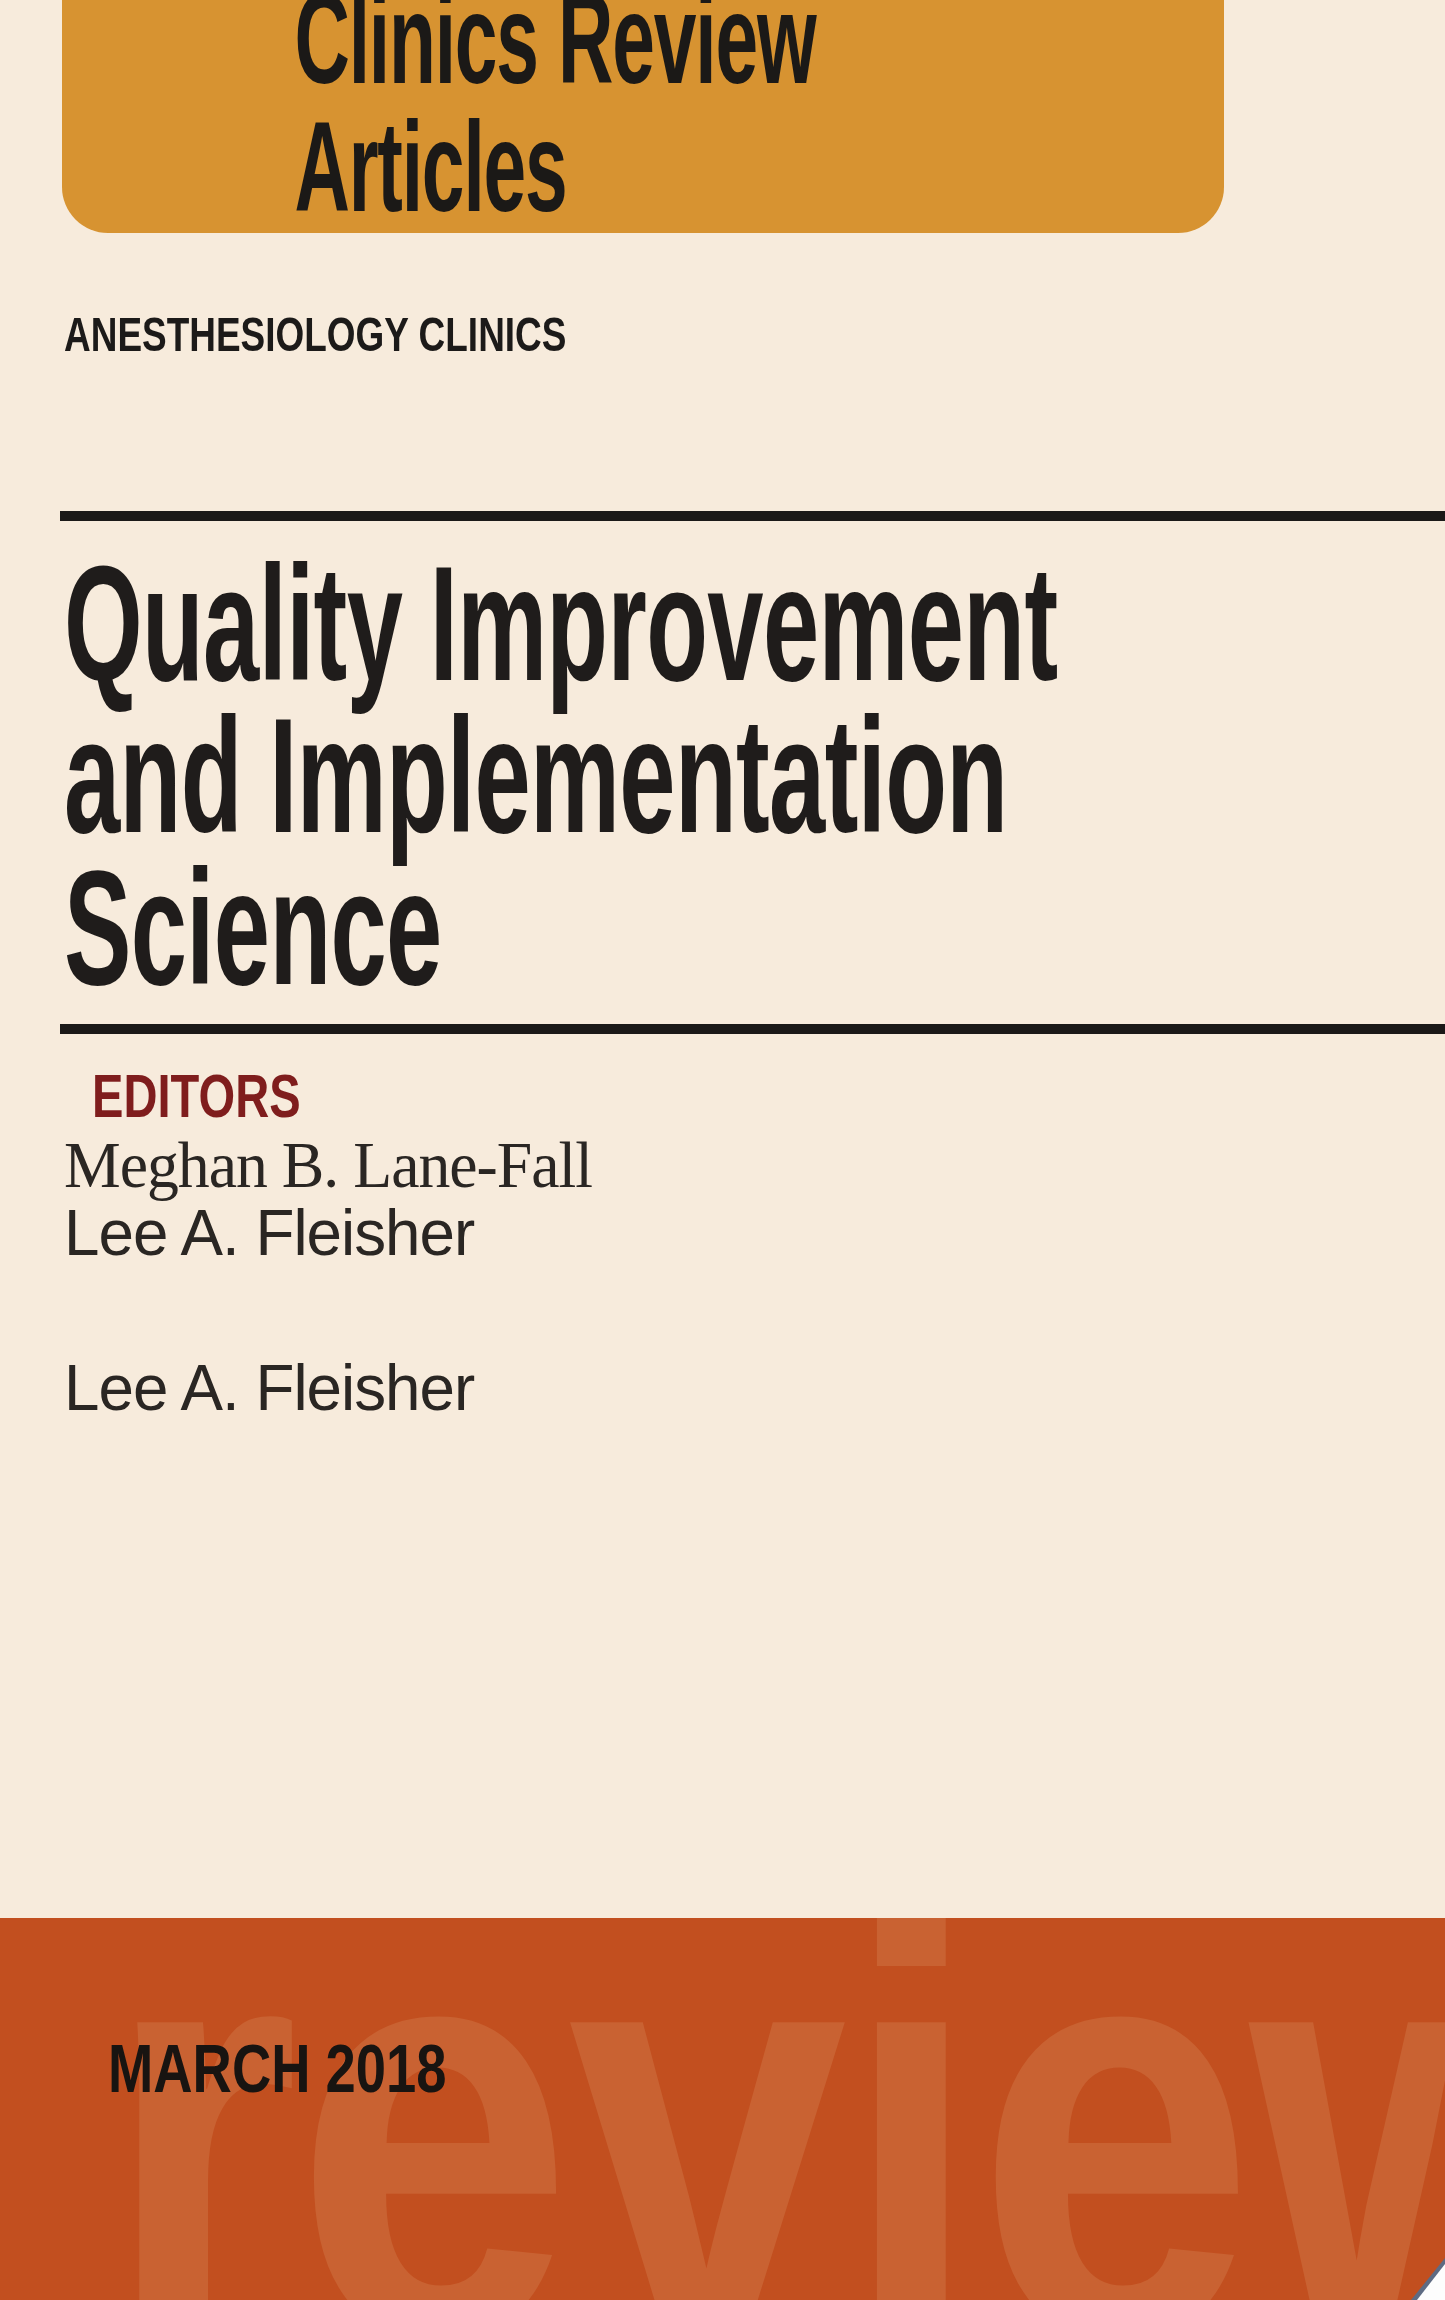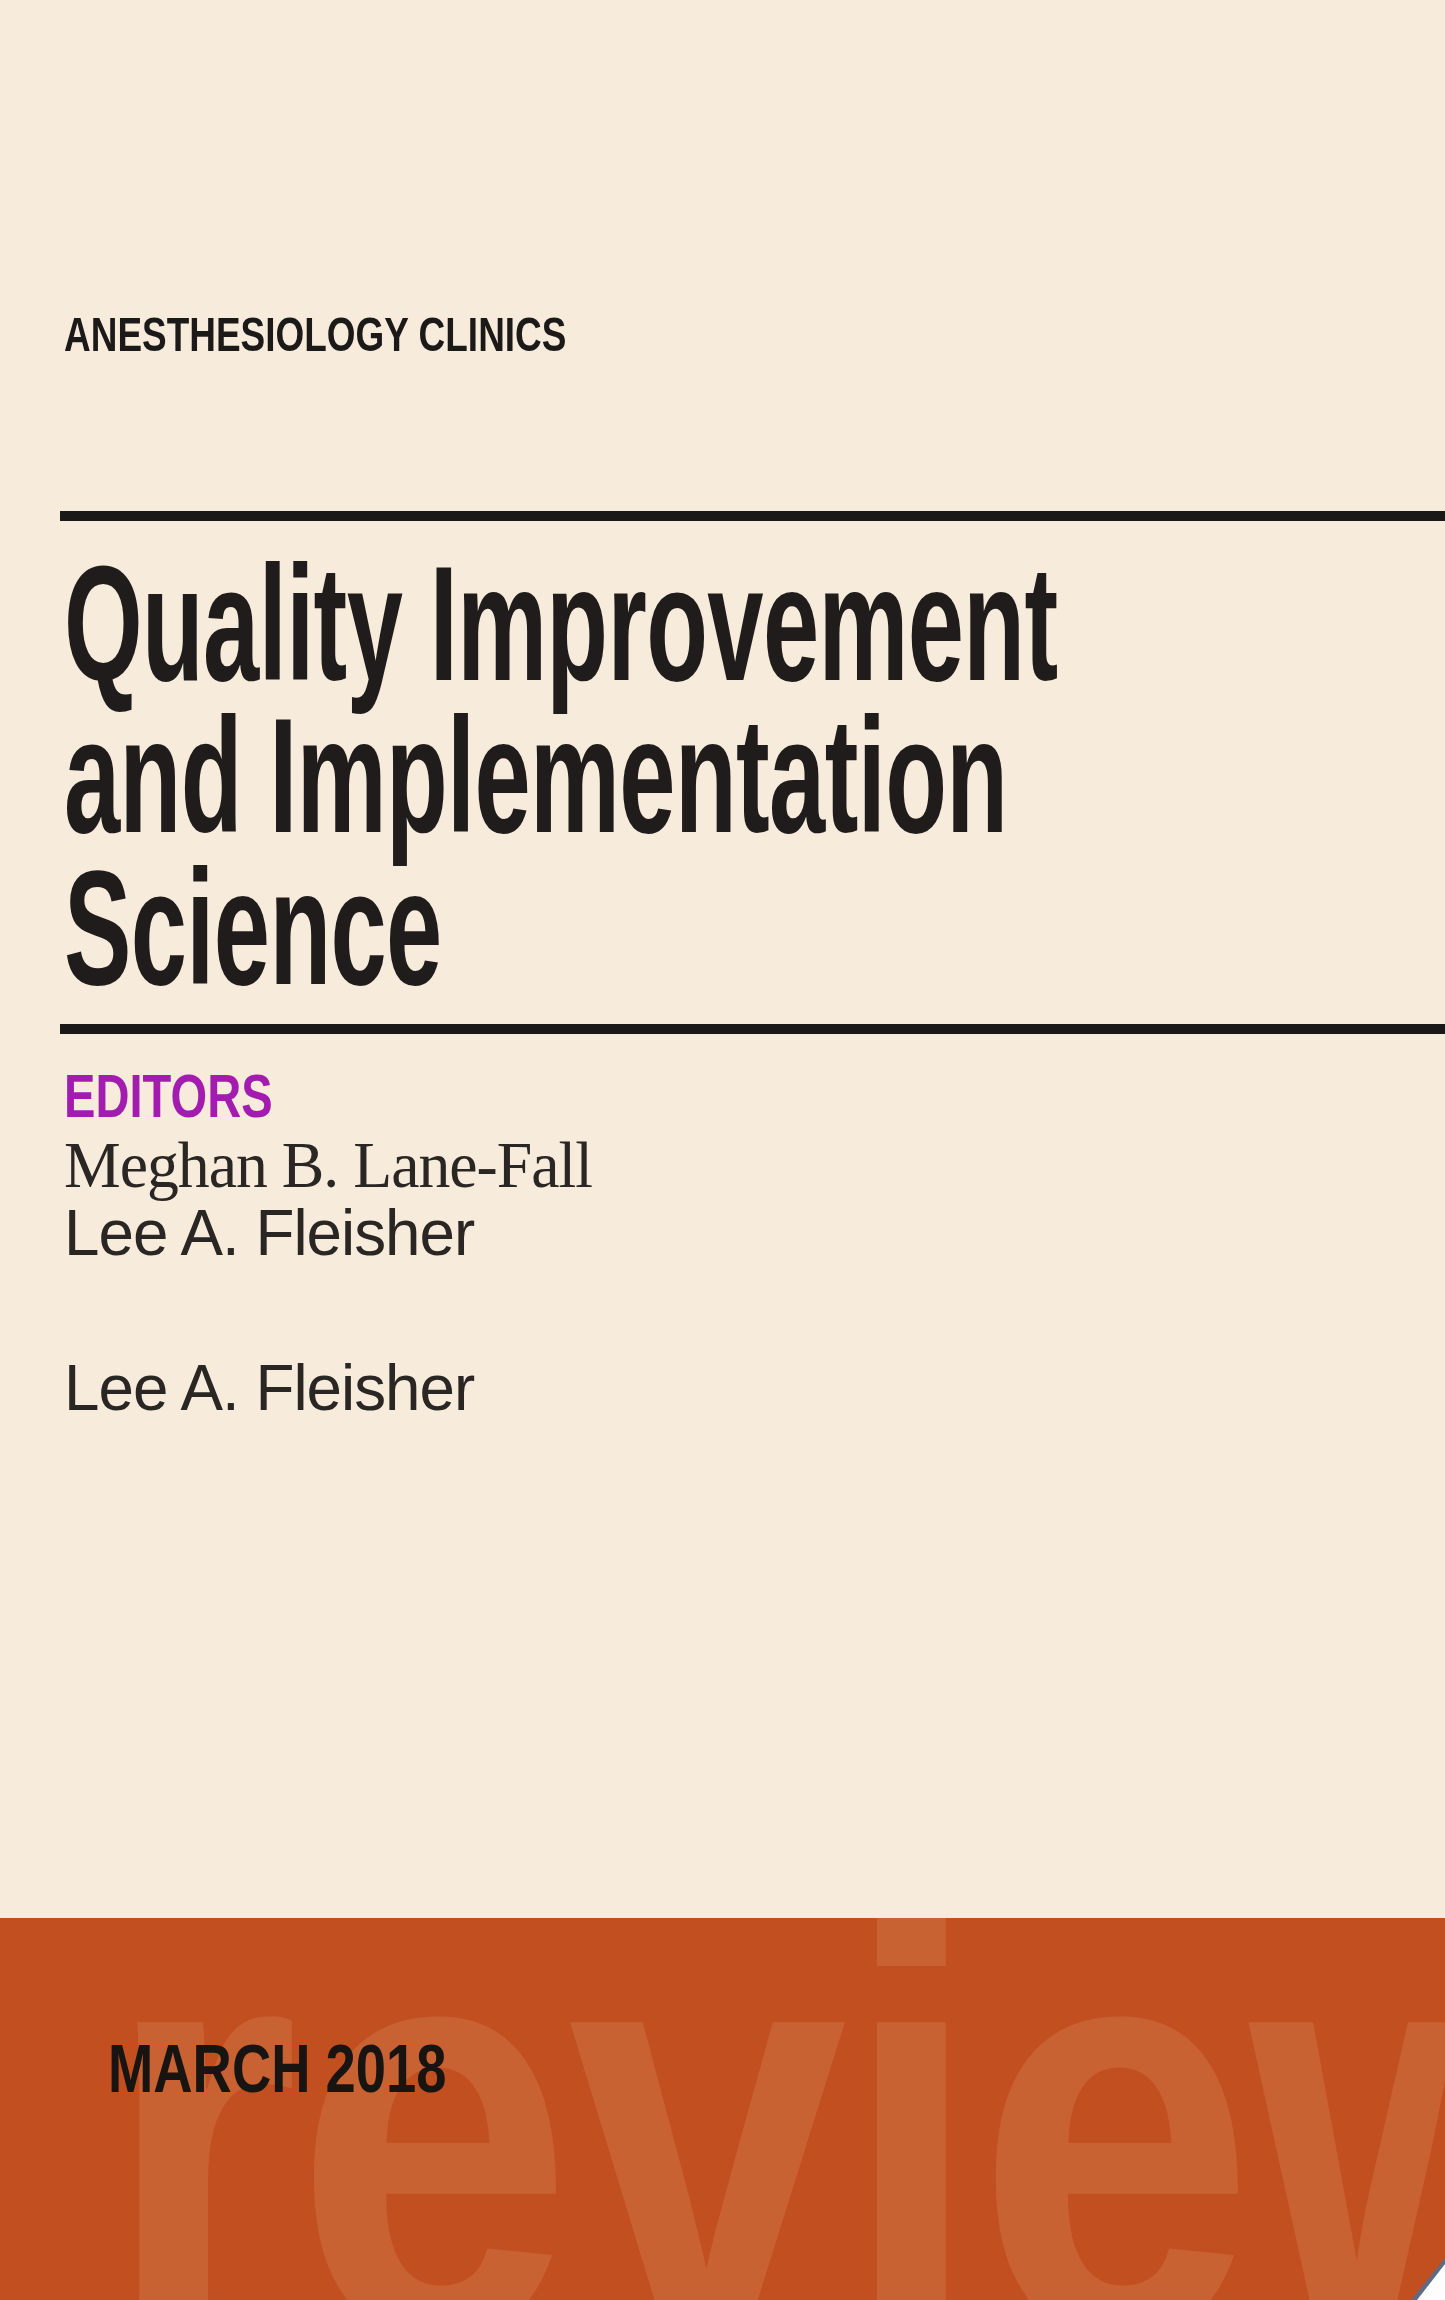--- a/index.html
+++ b/index.html
@@ -89,20 +89,23 @@
   .curl-white{
     position:absolute;right:0;bottom:0;width:0;height:0;
     border-left:28px solid transparent;border-bottom:36px solid #FDFDFD;
   }
 </style>
 </head>
 <body>
 
 <div class="cover" style="background-color: rgb(247, 235, 220);">
 
+  <div class="banner" style="background-color: rgb(215, 147, 49);">
+    <span class="banner-text" style="color: rgb(27, 25, 23);">Clinics Review Articles</span>
+  </div>
 
   <div class="series">
     <span class="cond">ANESTHESIOLOGY CLINICS</span>
   </div>
 
   <div class="rule rule-1"></div>
 
   <div class="title" style="color: rgb(31, 28, 27);">
     <div class="title-line">
       <span class="cond">Quality Improvement</span>
@@ -110,21 +113,21 @@
     <div class="title-line">
       <span class="cond">and Implementation</span>
     </div>
     <div class="title-line">
       <span class="cond">Science</span>
     </div>
   </div>
 
   <div class="rule rule-2"></div>
 
-  <div class="label-red editors-heading" style="color: #a21caf;">
+  <div class="label-red editors-heading" style="color: #7f1d1d; margin-left: 28px;">
     <span class="cond">EDITORS</span>
   </div>
   <div class="name name-1">
     <span class="cond">Meghan B. Lane-Fall</span>
   </div>
   <div class="name name-2">
     <span class="cond">Lee A. Fleisher</span>
   </div>
 
   <div class="name name-3">

